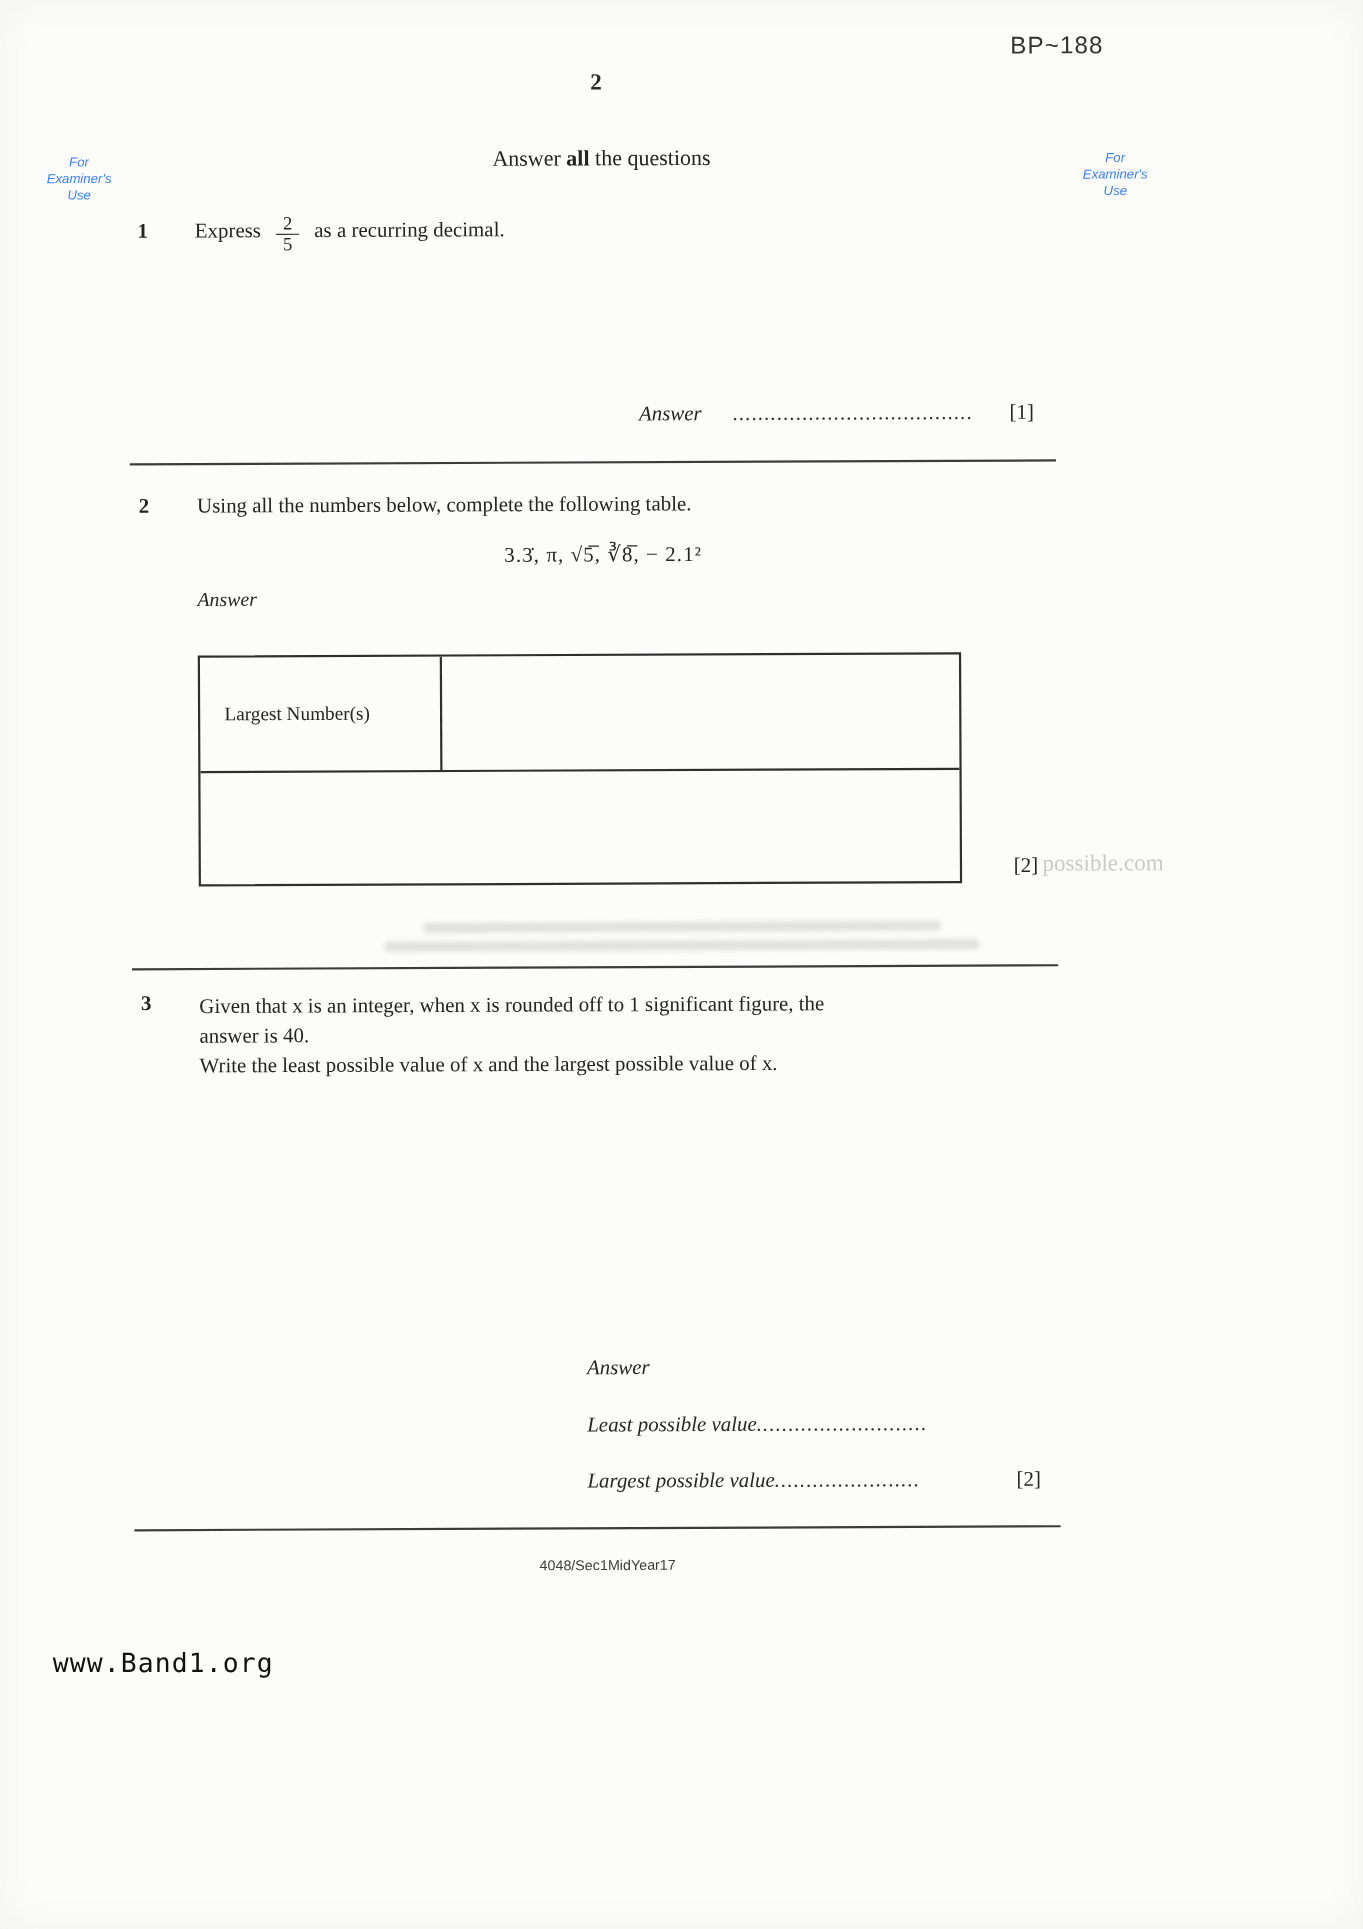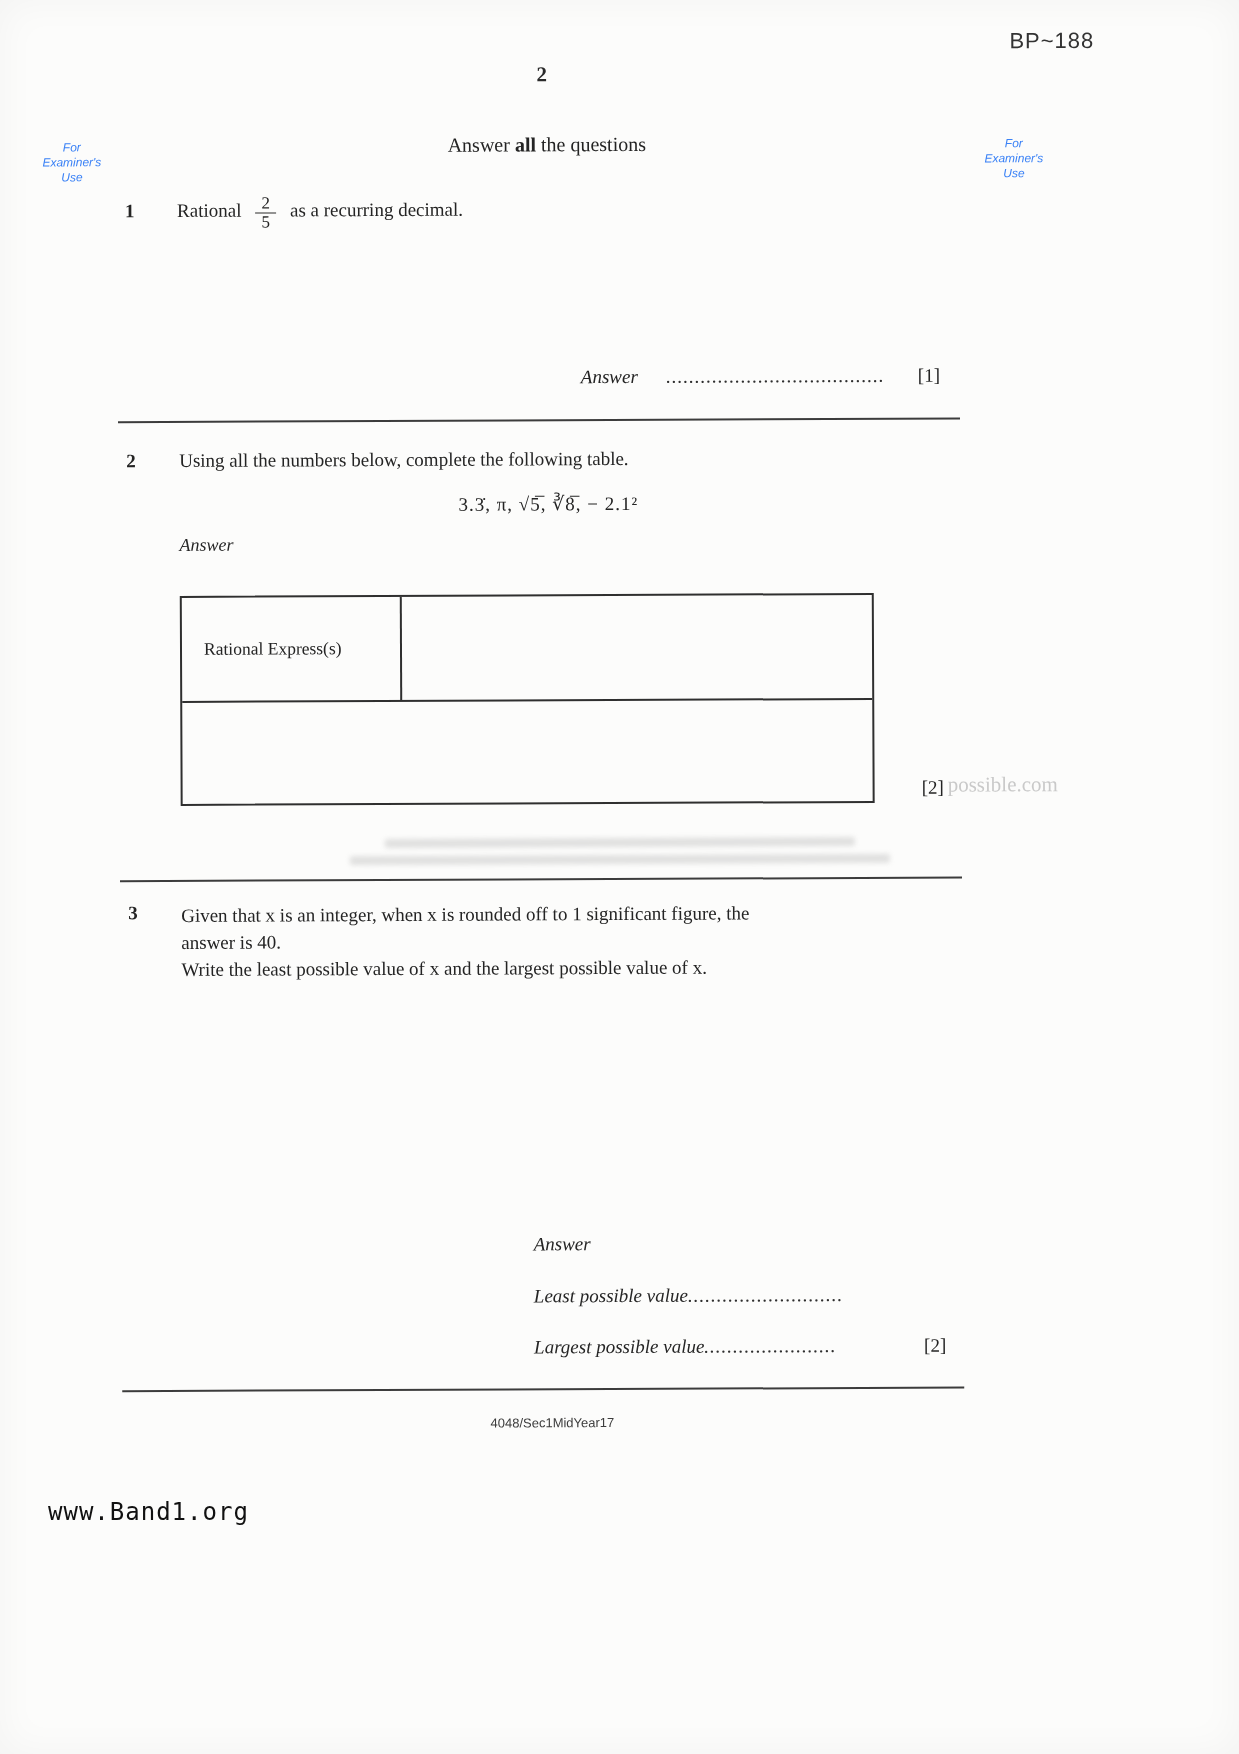--- a/index.html
+++ b/index.html
@@ -13,21 +13,21 @@
     box-shadow:inset 0 0 40px rgba(0,0,0,0.04);
   }
   .sheet{
     position:absolute;inset:0;
     transform:rotate(-0.25deg);
   }
   .abs{position:absolute;}
   .italic{font-style:italic;}
   .bold{font-weight:bold;}
 
-  .bp{top:30px;left:1013px;font-size:22px;font-family:"Liberation Sans",sans-serif;color:#333;letter-spacing:1px;}
+  .bp{top:30px;left:922px;font-size:22px;font-family:"Liberation Sans",sans-serif;color:#333;letter-spacing:1px;}
   .pagenum{top:62px;left:540px;font-size:21px;font-weight:bold;color:#2a2a2a;}
 
   .examiner{font-size:12px;font-style:italic;color:#3b82f6;text-align:center;line-height:15px;font-family:"Liberation Sans",sans-serif;}
   .exam-left{top:138px;left:30px;width:90px;}
   .exam-right{top:138px;left:972px;width:90px;}
 
   .heading{top:133px;left:0;width:1100px;text-align:center;font-size:20px;color:#242424;}
 
   .qnum{font-size:19px;font-weight:bold;color:#242424;}
   .qtext{font-size:19px;color:#242424;}
@@ -97,21 +97,21 @@
       <div>Examiner's</div>
       <div>Use</div>
     </div>
 
     <div class="abs heading">
       <span>Answer </span><span class="bold">all</span><span> the questions</span>
     </div>
 
     <div class="abs qnum q1-num">1</div>
     <div class="abs qtext q1-line">
-      <span>Rational</span>
+      <span>Express</span>
       <span class="frac">
         <span class="num">2</span>
         <span class="den">5</span>
       </span>
       <span>as a recurring decimal.</span>
     </div>
     <div class="abs answer-line q1-answer">
       <span class="italic">Answer</span>
       <span class="dots" style="margin-left:28px;">......................................</span>
     </div>
@@ -119,21 +119,21 @@
 
     <div class="abs rule rule1"></div>
 
     <div class="abs qnum q2-num">2</div>
     <div class="abs qtext q2-prompt">Using all the numbers below, complete the following table.</div>
     <div class="abs q2-math">3.3̇,   π,   √5̅,   ∛8̅,   − 2.1²</div>
     <div class="abs italic q2-answer-label">Answer</div>
 
     <div class="abs q2-table">
       <div class="row r1">
-        <div class="labelcell">Rational Express(s)</div>
+        <div class="labelcell">Largest Number(s)</div>
         <div class="valuecell"></div>
       </div>
       <div class="row r2">
         <div class="valuecell"></div>
       </div>
     </div>
 
     <div class="abs answer-line q2-marks">[2]</div>
     <div class="abs watermark">possible.com</div>
 

